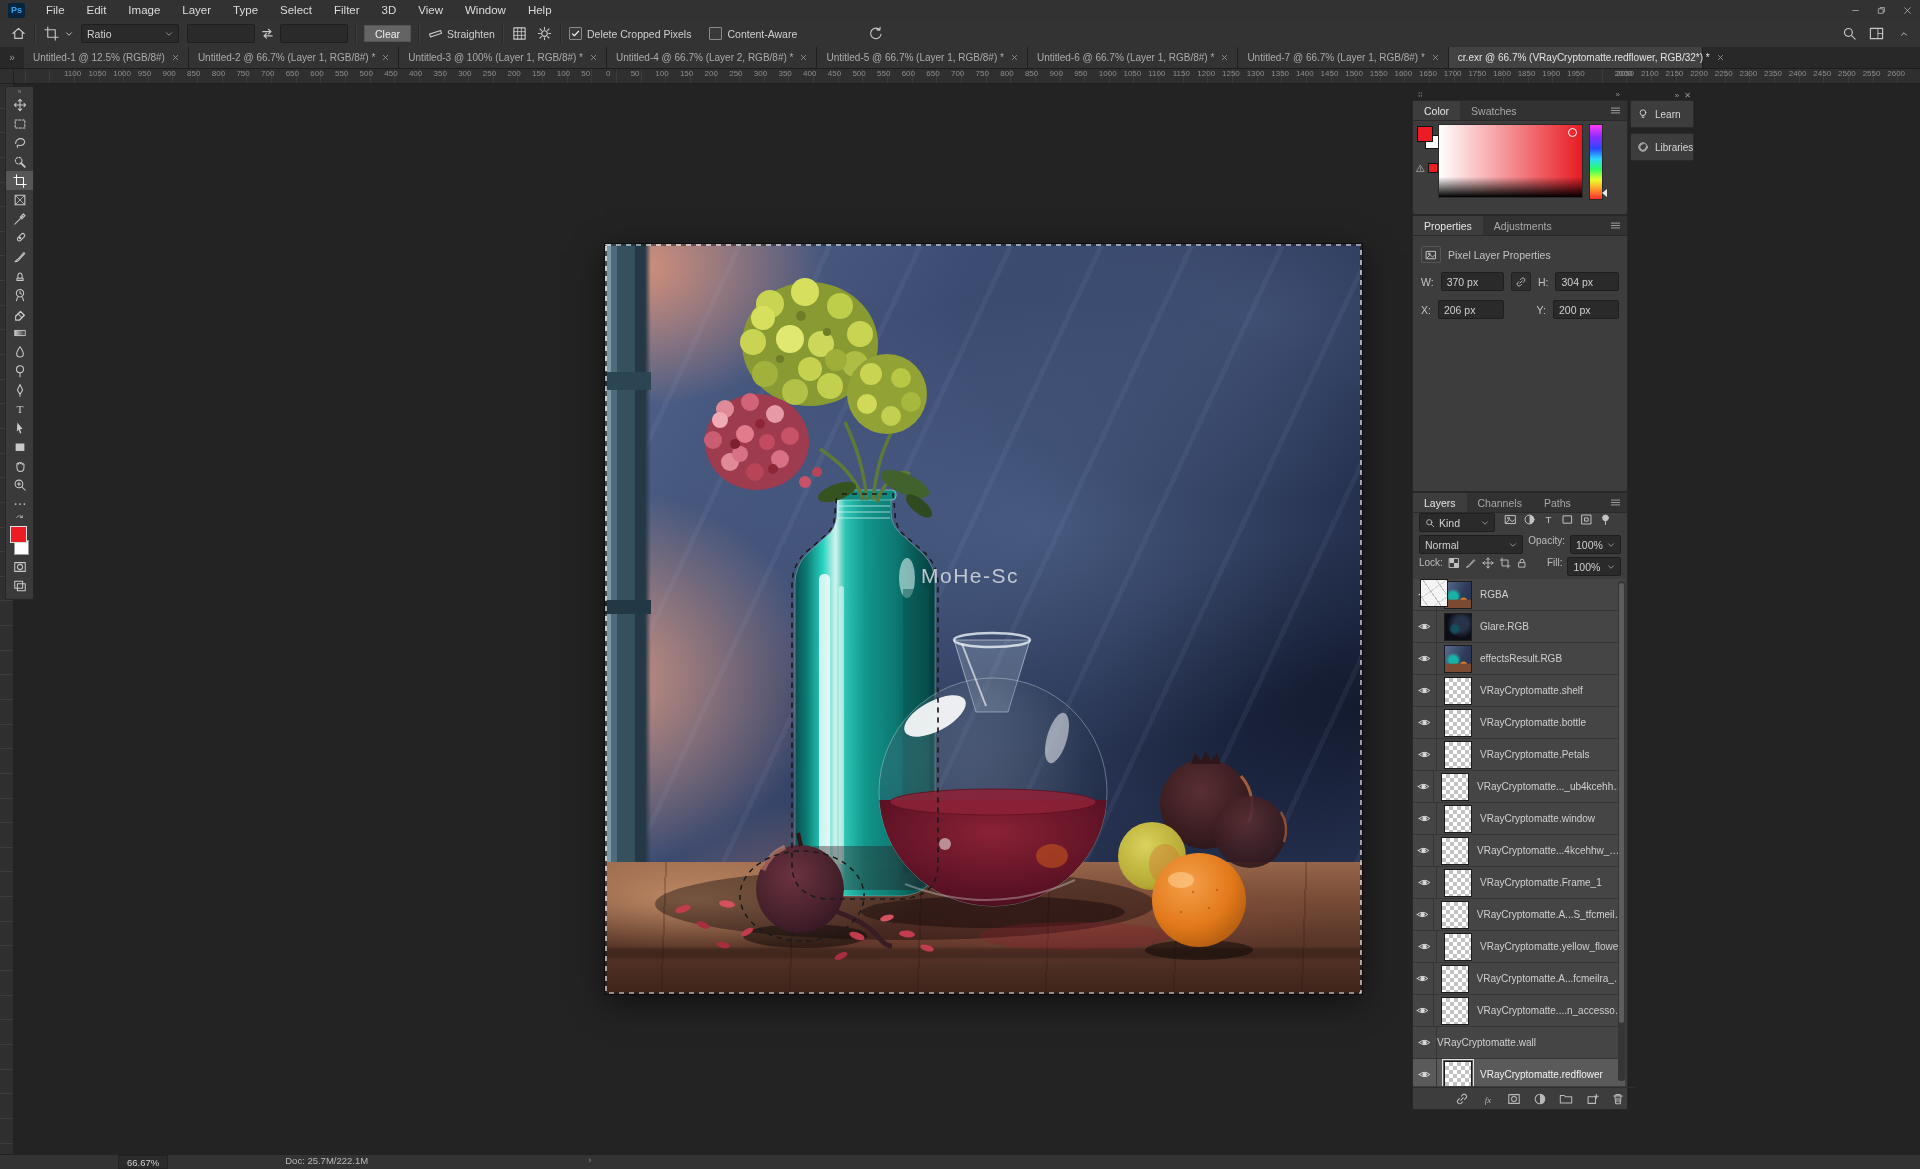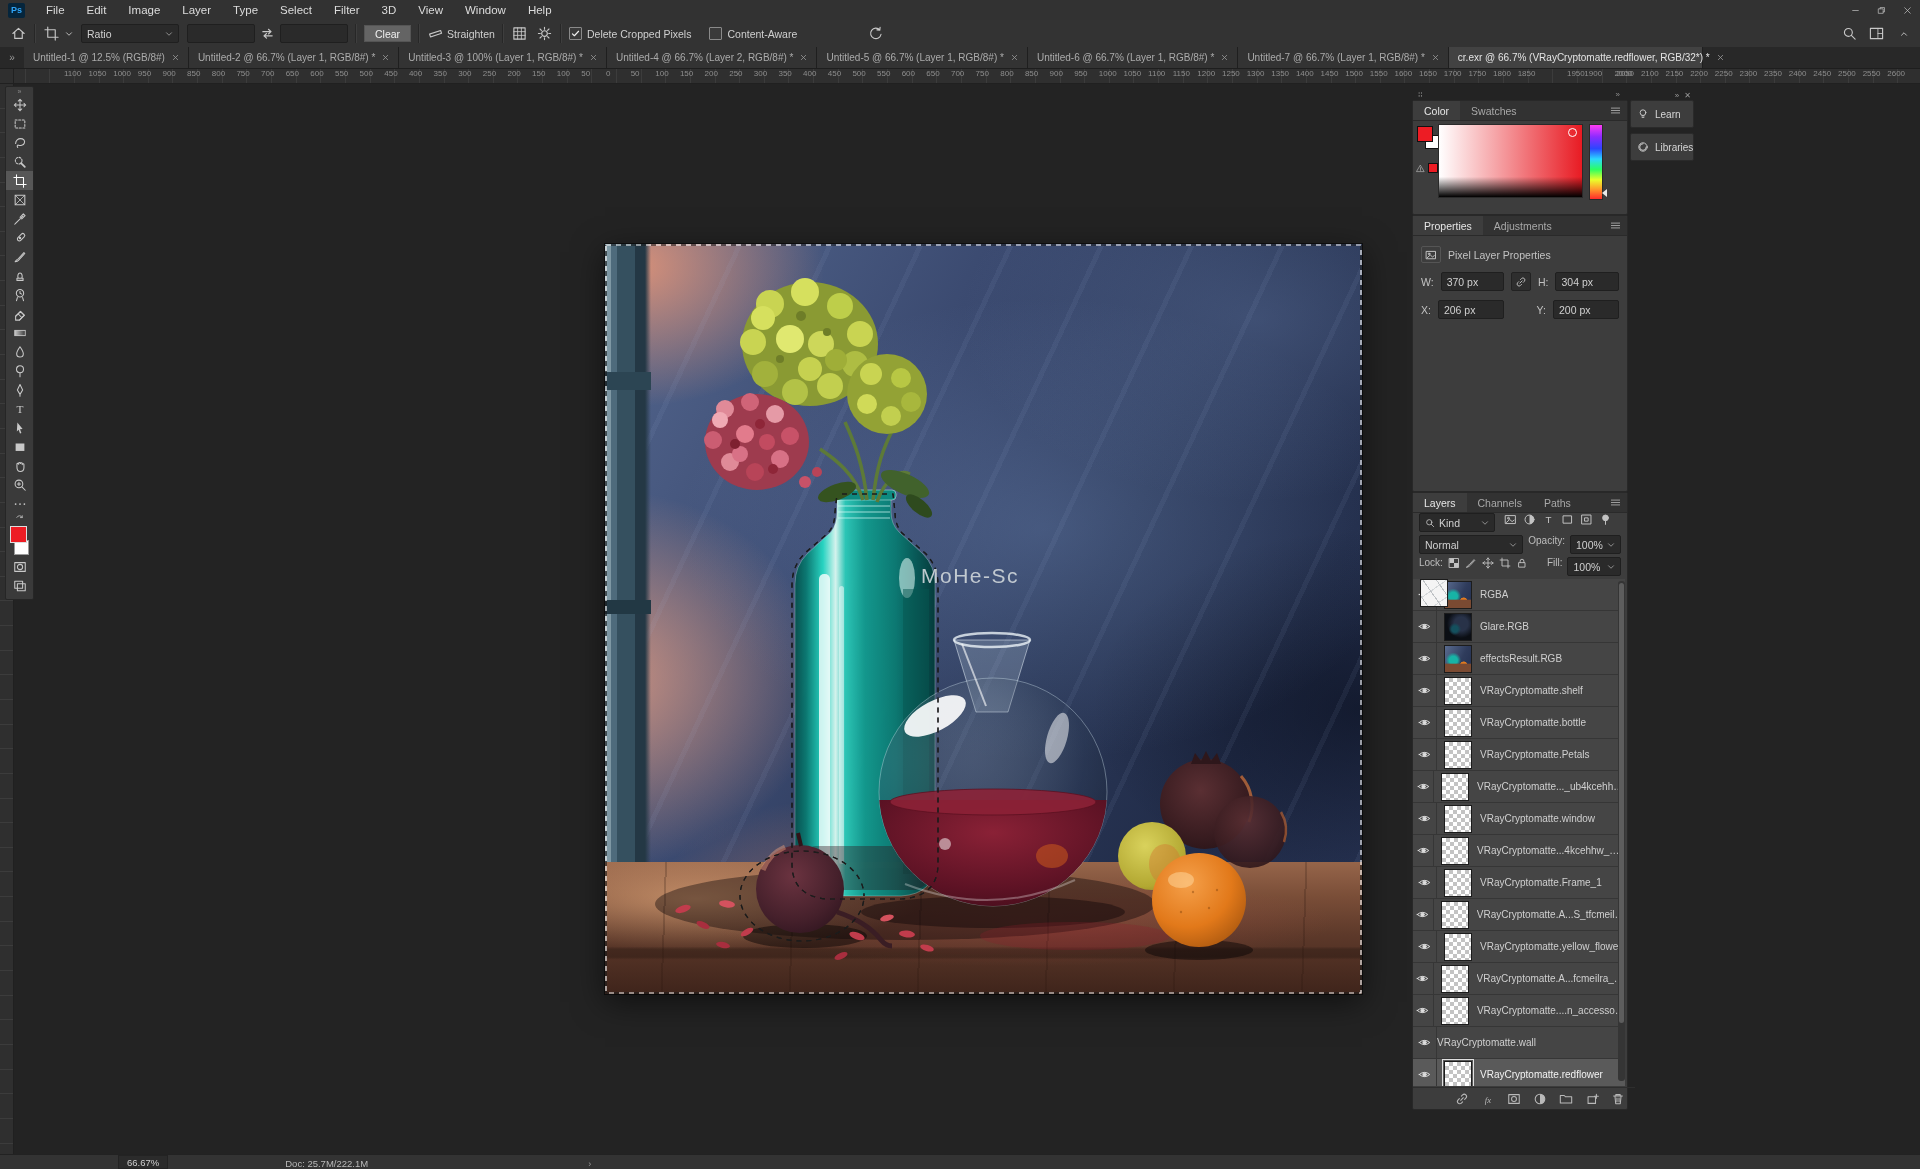--- a/index.html
+++ b/index.html
@@ -183,21 +183,21 @@
   
   .sidecol{position:absolute;left:1630px;top:90px;width:64px;z-index:6}
   .sidecol .sc-head{height:10px;display:flex;justify-content:flex-end;gap:5px;align-items:center;
                     color:#9a9a9a;font-size:8px;padding:0 3px}
   .sc-btn{height:26px;background:#3d3d3d;border:1px solid #2a2a2a;border-radius:2px;margin-bottom:5px;
           display:flex;align-items:center;gap:6px;padding:0 6px;font-size:10px;color:#d6d6d6}
   .sc-btn svg{width:12px;height:12px;color:#cfcfcf}
 
   
   .statusbar{position:absolute;left:0;bottom:0;right:0;height:14px;background:#333333;
-             border-top:1px solid #222;display:flex;align-items:flex-end;font-size:9.5px;color:#b9b9b9;z-index:40}
+             border-top:1px solid #222;display:flex;align-items:flex-start;font-size:9.5px;color:#b9b9b9;z-index:40}
   .zoomwell{margin-left:118px;background:#2b2b2b;border:1px solid #232323;padding:0 8px;height:12px;
             display:flex;align-items:center;color:#cfcfcf}
   .docinfo{margin-left:117px}
   .st-chev{margin-left:220px;color:#9a9a9a;font-size:9px}
 </style>
 </head>
 <body>
 
 <div class="menubar">
   <div class="pslogo">Ps</div>
@@ -453,21 +453,21 @@
     <span class="rl" style="left: 1294.92px;">1400</span>
     <span class="rl" style="left: 1319.56px;">1450</span>
     <span class="rl" style="left: 1344.2px;">1500</span>
     <span class="rl" style="left: 1368.84px;">1550</span>
     <span class="rl" style="left: 1393.48px;">1600</span>
     <span class="rl" style="left: 1418.12px;">1650</span>
     <span class="rl" style="left: 1442.76px;">1700</span>
     <span class="rl" style="left: 1467.4px;">1750</span>
     <span class="rl" style="left: 1492.04px;">1800</span>
     <span class="rl" style="left: 1516.68px;">1850</span>
-    <span class="rl" style="left: 1541.32px; margin-left: 42px;">1900</span>
+    <span class="rl" style="left: 1541.32px;">1900</span>
     <span class="rl" style="left: 1565.96px;">1950</span>
     <span class="rl" style="left: 1590.6px; padding-left: 23px;">2000</span>
     <span class="rl" style="left: 1615.24px;">2050</span>
     <span class="rl" style="left: 1639.88px; text-align: right;">2100</span>
     <span class="rl" style="left: 1664.52px;">2150</span>
     <span class="rl" style="left: 1689.16px;">2200</span>
     <span class="rl" style="left: 1713.8px;">2250</span>
     <span class="rl" style="left: 1738.44px;">2300</span>
     <span class="rl" style="left: 1763.08px;">2350</span>
     <span class="rl" style="left: 1787.72px;">2400</span>

